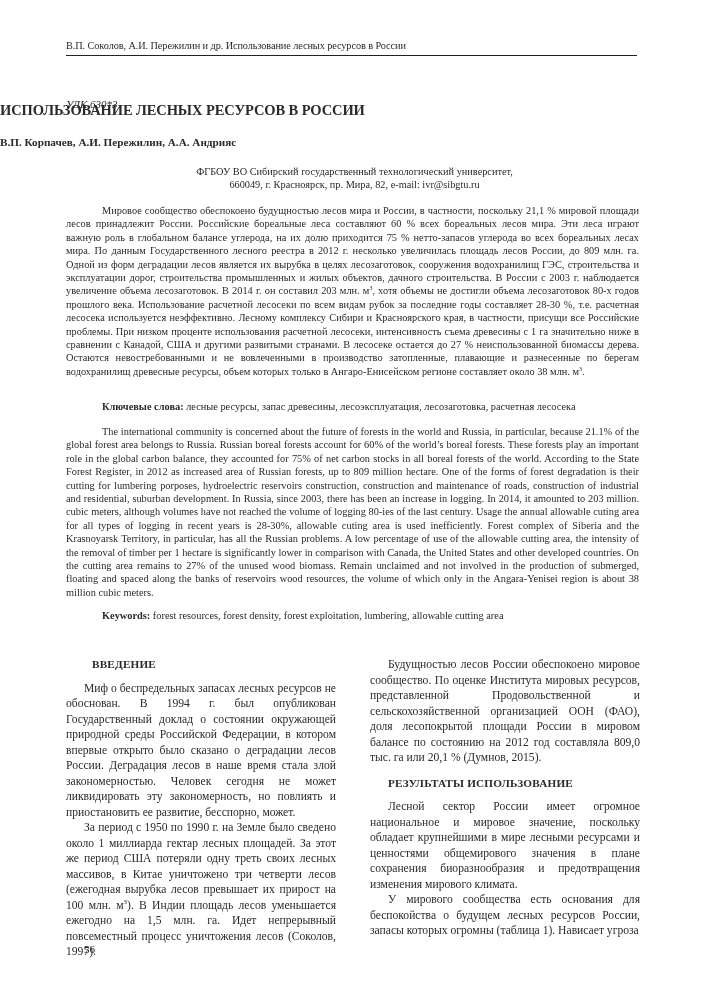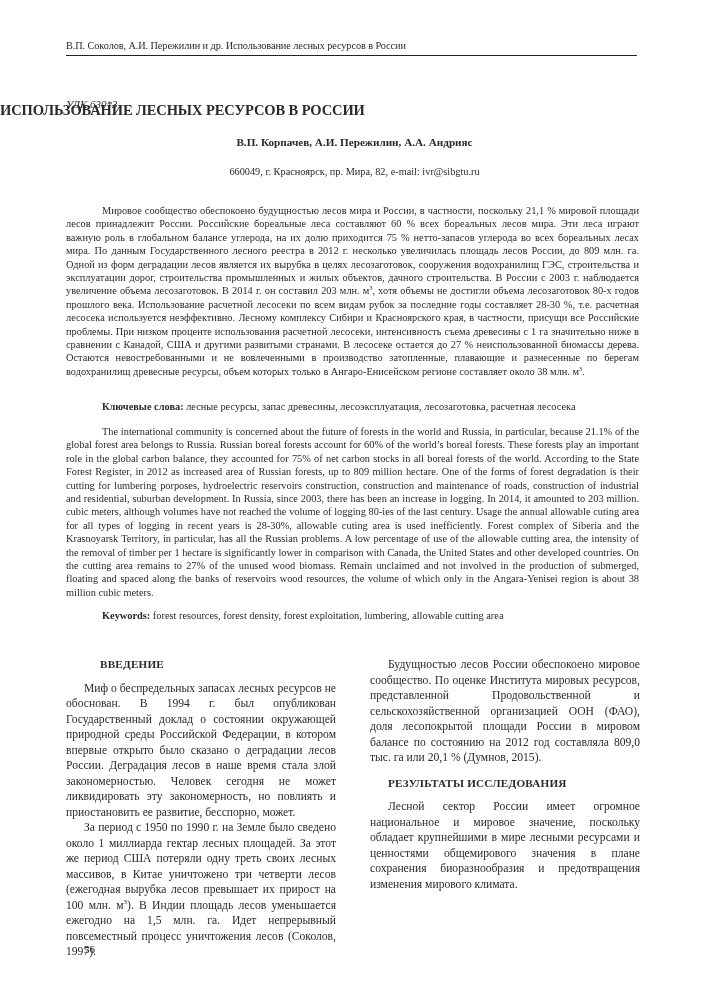--- a/index.html
+++ b/index.html
@@ -3,21 +3,21 @@
 <meta charset="utf-8">
 <style>
   html, body { margin: 0; padding: 0; background: #ffffff; }
   body { width: 709px; height: 1003px; position: relative; overflow: hidden;
          font-family: "Liberation Serif", "DejaVu Serif", serif; color: #2a2a2a; }
   .running-head { position: absolute; left: 66px; top: 40px; width: 571px;
     font-size: 10.3px; border-bottom: 1.3px solid #222; padding-bottom: 4px; letter-spacing: -0.1px; }
   .udk { position: absolute; left: 66px; top: 73px; font-size: 11px; font-style: italic; margin-top: 25px; }
   .title { position: absolute; left: 0; width: 709px; top: 102px; text-align: left;
     font-weight: bold; font-size: 14.5px; letter-spacing: -0.1px; }
-  .authors { position: absolute; left: 0; width: 709px; top: 136px; text-align: center;
+  .authors { position: absolute; left: 0; width: 709px; top: 136px; text-align: left;
     font-weight: bold; font-size: 11.2px; }
   .affil { position: absolute; left: 0; width: 709px; top: 166px; text-align: center;
     font-size: 10.3px; line-height: 12.5px; }
   .abstract { position: absolute; left: 66px; width: 573px; font-size: 10.35px; line-height: 13.4px;
     text-align: justify; text-indent: 36px; margin: 0; }
   .abstract sup { font-size: 6px; line-height: 0; }
   .kw { position: absolute; left: 102px; font-size: 10.35px; }
   .kw b { }
   .col { position: absolute; width: 270px; font-size: 11.6px; line-height: 15.5px; }
   .col p { margin: 0; text-align: justify; text-indent: 18px; }
@@ -27,36 +27,38 @@
 </style>
 </head>
 <body>
 
 <div class="running-head">В.П. Соколов, А.И. Пережилин и др. Использование лесных ресурсов в России</div>
 <div class="udk">УДК 630*3</div>
 
 <div class="title">ИСПОЛЬЗОВАНИЕ ЛЕСНЫХ РЕСУРСОВ В РОССИИ</div>
 <div class="authors">В.П. Корпачев, А.И. Пережилин, А.А. Андрияс</div>
 <div class="affil">
+  <div>ФГБОУ ВО Сибирский государственный технологический университет,</div>
   <div>660049, г. Красноярск, пр. Мира, 82, e-mail:  ivr@sibgtu.ru</div>
 </div>
 
 <p class="abstract" style="top:204px;"><span>Мировое сообщество обеспокоено будущностью лесов мира и России, в частности, поскольку 21,1 % мировой площади лесов принадлежит России. Российские бореальные леса составляют 60 % всех бореальных лесов мира. Эти леса играют важную роль в глобальном балансе углерода, на их долю приходится 75 % нетто-запасов углерода во всех бореальных лесах мира. По данным Государственного лесного реестра в 2012 г. несколько увеличилась площадь лесов России, до 809 млн. га. Одной из форм деградации лесов является их вырубка в целях лесозаготовок, сооружения водохранилищ ГЭС, строительства и эксплуатации дорог, строительства промышленных и жилых объектов, дачного строительства. В России с 2003 г. наблюдается увеличение объема лесозаготовок. В 2014 г. он составил 203 млн. м</span><sup>3</sup><span>, хотя объемы не достигли объема лесозаготовок 80-х годов прошлого века. Использование расчетной лесосеки по всем видам рубок за последние годы составляет 28-30 %, т.е. расчетная лесосека используется неэффективно. Лесному комплексу Сибири и Красноярского края, в частности, присущи все Российские проблемы. При низком проценте использования расчетной лесосеки, интенсивность съема древесины с 1 га значительно ниже в сравнении с Канадой, США и другими развитыми странами. В лесосеке остается до 27 % неиспользованной биомассы дерева. Остаются невостребованными и не вовлеченными в производство затопленные, плавающие и разнесенные по берегам водохранилищ древесные ресурсы, объем которых только в Ангаро-Енисейском регионе составляет около 38 млн. м</span><sup>3</sup><span>.</span></p>
 
 <div class="kw" style="top:401px;"><b>Ключевые слова:</b><span> лесные ресурсы, запас древесины, лесоэксплуатация, лесозаготовка, расчетная лесосека</span></div>
 
 <p class="abstract" style="top:425px;">The international community is concerned about the future of forests in the world and Russia, in particular, because 21.1% of the global forest area belongs to Russia. Russian boreal forests account for 60% of the world’s boreal forests. These forests play an important role in the global carbon balance, they accounted for 75% of net carbon stocks in all boreal forests of the world. According to the State Forest Register, in 2012 as increased area of Russian forests, up to 809 million hectare. One of the forms of forest degradation is their cutting for lumbering porposes, hydroelectric reservoirs construction, construction and maintenance of roads, construction of industrial and residential, suburban development. In Russia, since 2003, there has been an increase in logging. In 2014, it amounted to 203 million. cubic meters, although volumes have not reached the volume of logging 80-ies of the last century. Usage the annual allowable cuting area for all types of logging in recent years is 28-30%, allowable cuting area is used inefficiently. Forest complex of Siberia and the Krasnoyarsk Territory, in particular, has all the Russian problems. A low percentage of use of the allowable cutting area, the intensity of the removal of timber per 1 hectare is significantly lower in comparison with Canada, the United States and other developed countries. On the cutting area remains to 27% of the unused wood biomass. Remain unclaimed and not involved in the production of submerged, floating and spaced along the banks of reservoirs wood resources, the volume of which only in the Angara-Yenisei region is about 38 million cubic meters.</p>
 
 <div class="kw" style="top:610px;"><b>Keywords:</b><span> forest resources, forest density, forest exploitation, lumbering, allowable cutting area</span></div>
 
 <div class="col" style="left:66px; top:657px;">
-  <h2 class="sec-head" style="margin-bottom:8px; margin-left:34px;">ВВЕДЕНИЕ</h2>
+  <h2 class="sec-head" style="margin-bottom:8px; margin-left:26px;">ВВЕДЕНИЕ</h2>
   <p>Миф о беспредельных запасах лесных ресурсов не обоснован. В 1994 г. был опубликован Государственный доклад о состоянии окружающей природной среды Российской Федерации, в котором впервые открыто было сказано о деградации лесов России. Деградация лесов в наше время стала злой закономерностью. Человек сегодня не может ликвидировать эту закономерность, но повлиять и приостановить ее развитие, бесспорно, может.</p>
   <p><span>За период с 1950 по 1990 г. на Земле было сведено около 1 миллиарда гектар лесных площадей. За этот же период США потеряли одну треть своих лесных массивов, в Китае уничтожено три четверти лесов (ежегодная вырубка лесов превышает их прирост на 100 млн. м</span><sup>3</sup><span>). В Индии площадь лесов уменьшается ежегодно на 1,5 млн. га. Идет непрерывный повсеместный процесс уничтожения лесов (Соколов, 1997).</span></p>
 </div>
 
 <div class="col" style="left:370px; top:657px;">
   <p>Будущностью лесов России обеспокоено мировое сообщество. По оценке Института мировых ресурсов, представленной Продовольственной и сельскохозяйственной организацией ООН (ФАО), доля лесопокрытой площади России в мировом балансе по состоянию на 2012 год составляла 809,0 тыс. га или 20,1 % (Думнов, 2015).</p>
-  <h2 class="sec-head" style="margin:10px 0 8px 18px;">РЕЗУЛЬТАТЫ ИССЛЕДОВАНИЯ</h2>
+  <h2 class="sec-head" style="margin:10px 0 8px 18px;">РЕЗУЛЬТАТЫ ИСПОЛЬЗОВАНИЕ</h2>
   <p>Лесной сектор России имеет огромное национальное и мировое значение, поскольку обладает крупнейшими в мире лесными ресурсами и ценностями общемирового значения в плане сохранения биоразнообразия и предотвращения изменения мирового климата.</p>
+  <p>У мирового сообщества есть основания для беспокойства о будущем лесных ресурсов России, запасы которых огромны (таблица 1). Нависает угроза</p>
 </div>
 
 <div class="page-num">56</div>
 
 </body></html>

